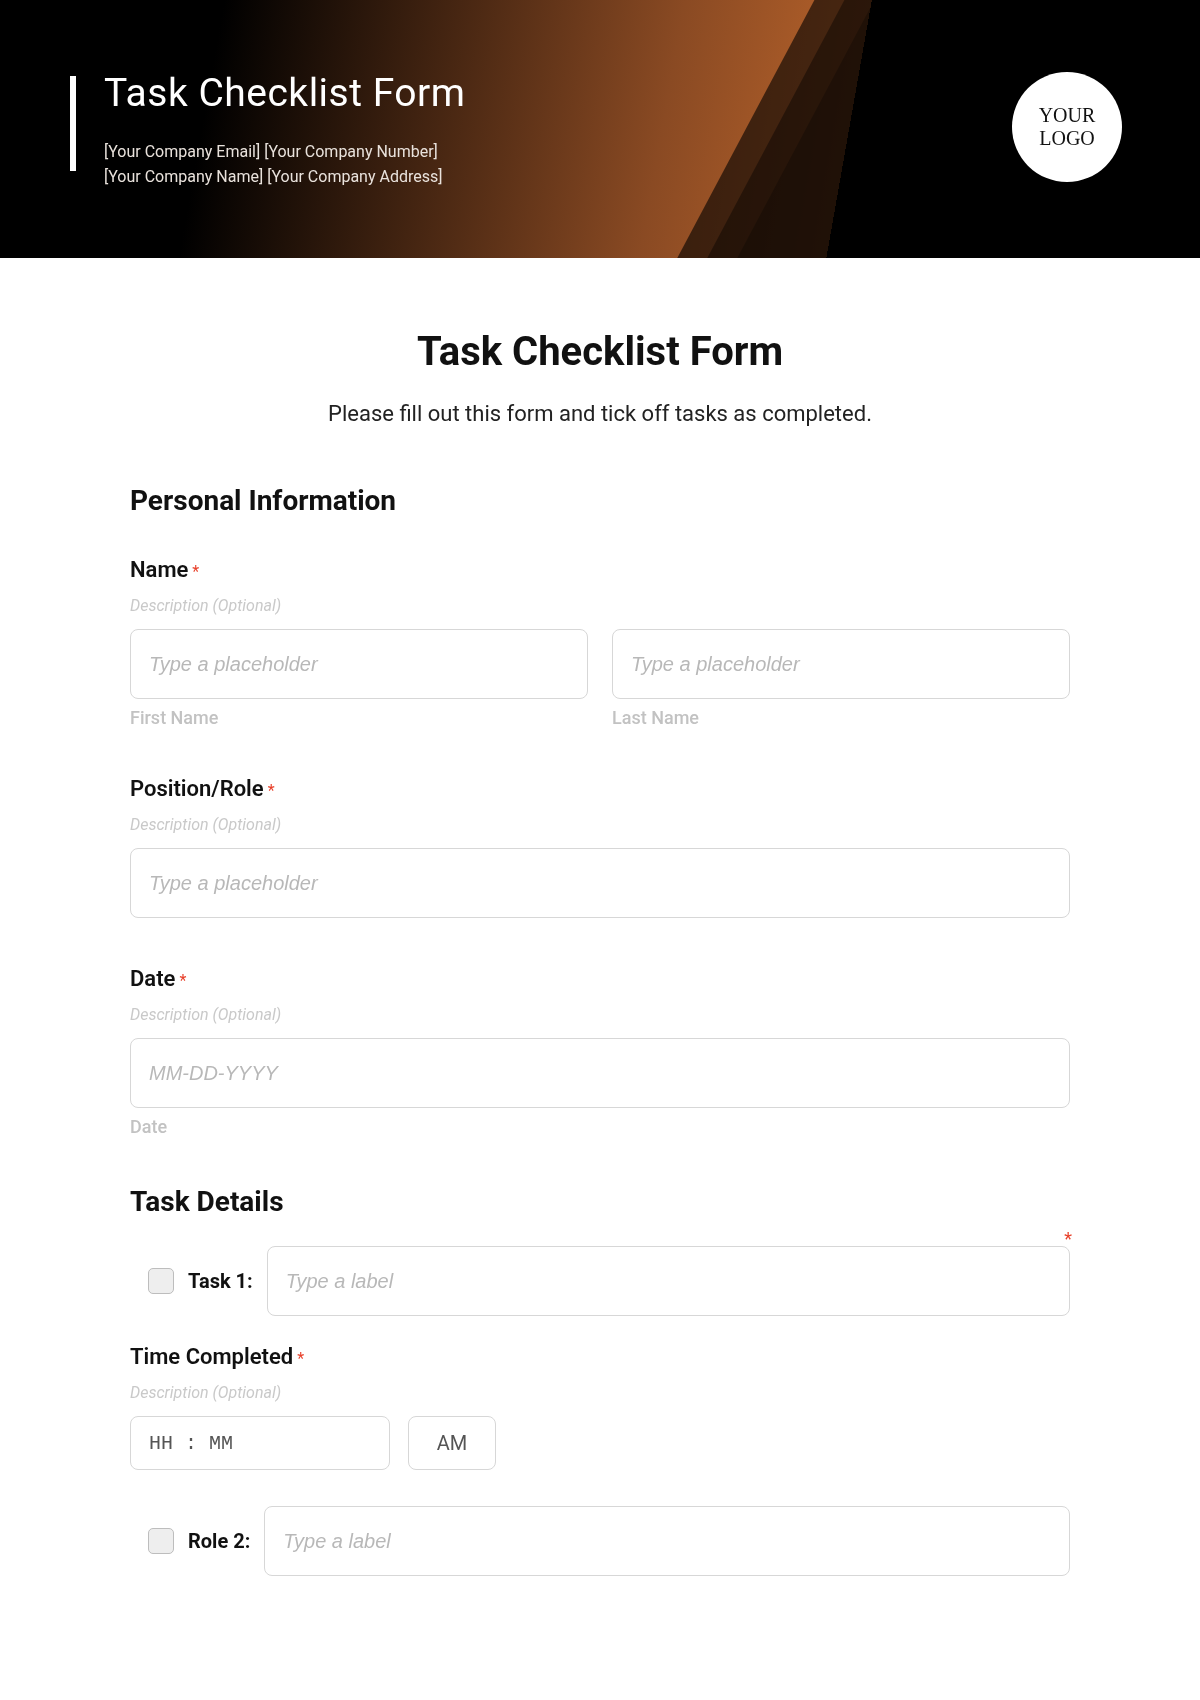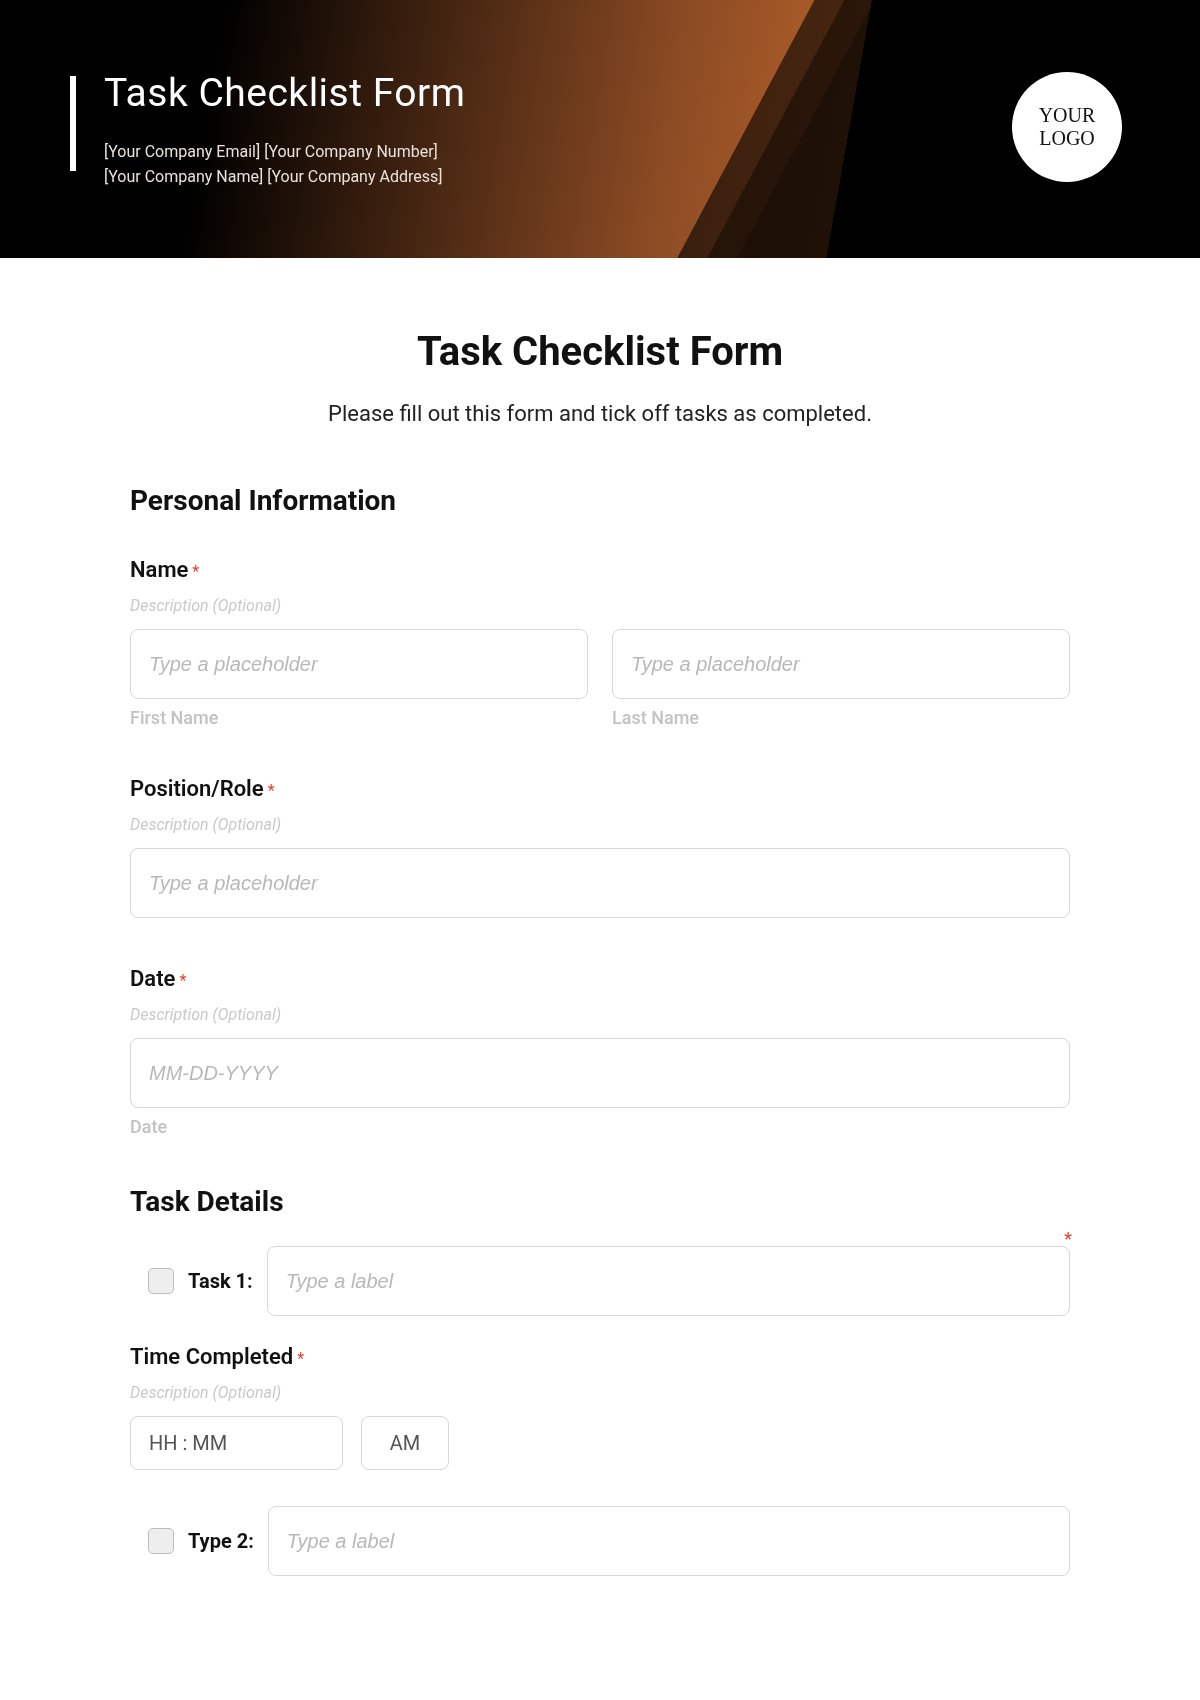--- a/index.html
+++ b/index.html
@@ -174,21 +174,21 @@
     height: 54px;
     border: 1px solid #d7d7d7;
     border-radius: 8px;
     padding: 0 18px;
     font-size: 20px;
     color: #555;
     display: flex;
     align-items: center;
     background: #fff;
   }
-  .time-main { width: 213px; }
+  .time-main { width: 260px; font-family: Liberation Mono, monospace; }
   .time-ampm { width: 88px; justify-content: center; }
 </style>
 </head>
 <body>
 
 <div class="banner">
   <div class="banner-grad"></div>
   <div class="banner-diag3"></div>
   <div class="banner-diag2"></div>
   <div class="banner-diag1"></div>
@@ -250,16 +250,16 @@
     <span class="field-label">Time Completed</span><span class="req">*</span>
     <div class="field-desc">Description (Optional)</div>
     <div class="time-row">
       <div class="time-box time-main">HH : MM</div>
       <div class="time-box time-ampm">AM</div>
     </div>
   </div>
 
   <div class="task-row">
     <div class="task-check"></div>
-    <span class="task-label">Type 2:</span>
+    <span class="task-label">Role 2:</span>
     <input class="task-input" type="text" placeholder="Type a label" style="">
   </div>
 </div>
 
 </body></html>

